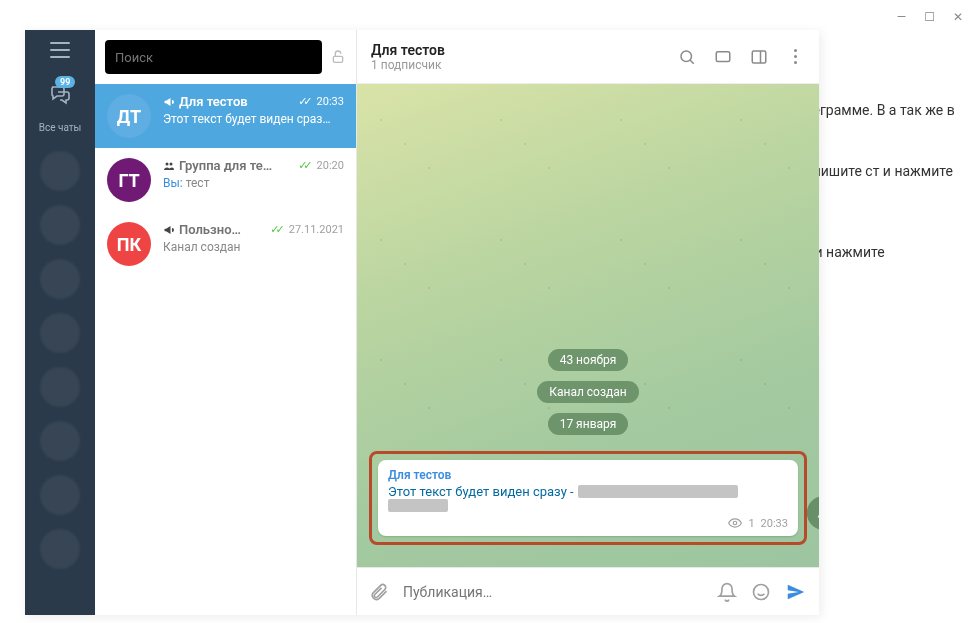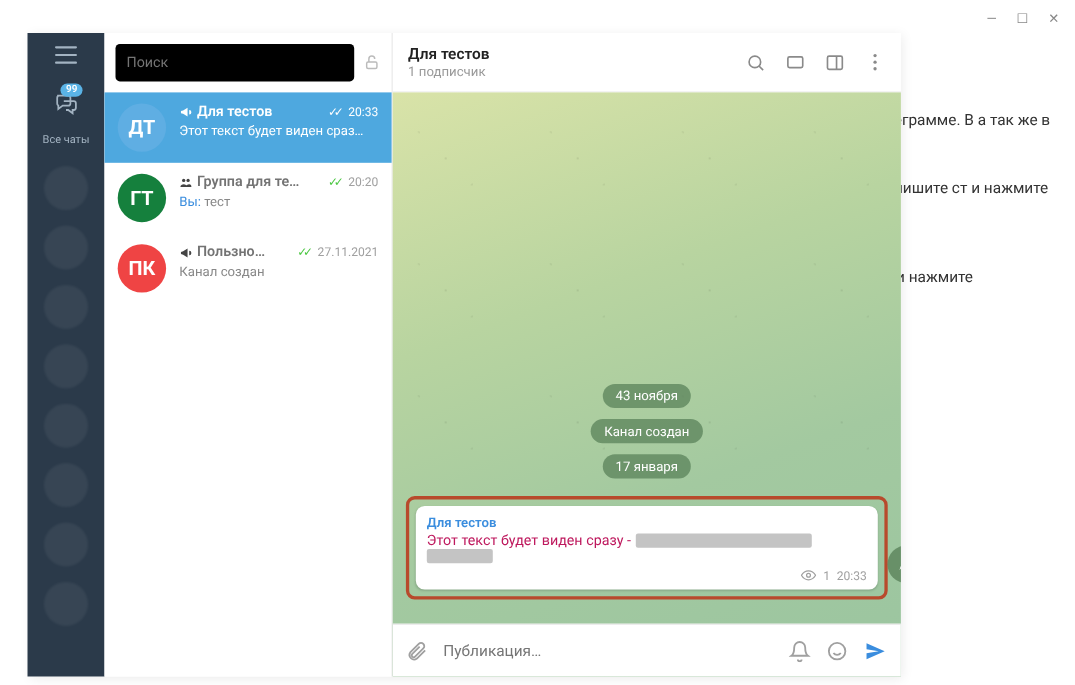--- a/index.html
+++ b/index.html
@@ -61,21 +61,21 @@
 .dots span { width: 3px; height: 3px; background: #8a8a8a; border-radius: 50%; }
 
 .convo-bg { flex: 1; background: linear-gradient(160deg, #d9e3a8 0%, #b8d4a0 35%, #a3c9a0 65%, #9bc5a0 100%); position: relative; overflow: hidden; display: flex; flex-direction: column; justify-content: flex-end; padding-bottom: 70px; }
 .convo-bg::before { content: ""; position: absolute; inset: 0; opacity: 0.07; background-image: radial-gradient(circle at 20% 30%, #000 1px, transparent 1px), radial-gradient(circle at 60% 70%, #000 1px, transparent 1px), radial-gradient(circle at 40% 50%, #000 1px, transparent 1px); background-size: 120px 120px; }
 
 .service-pill { align-self: center; background: rgba(90,130,90,0.75); color: #fff; font-size: 12px; padding: 4px 12px; border-radius: 12px; margin-bottom: 10px; position: relative; z-index: 1; }
 
 .msg-highlight { position: relative; margin: 6px 12px 0 12px; padding: 6px; border: 3px solid #b84a2c; border-radius: 8px; z-index: 2; }
 .msg-bubble { background: #fff; border-radius: 8px; padding: 8px 10px 6px 10px; box-shadow: 0 1px 2px rgba(0,0,0,0.15); position: relative; }
 .msg-from { color: #3a8dde; font-size: 12px; font-weight: 600; margin-bottom: 2px; }
-.msg-text { font-size: 13px; color: #be185d; display: flex; align-items: center; flex-wrap: wrap; gap: 4px; }
+.msg-text { font-size: 13px; color: #0369a1; display: flex; align-items: center; flex-wrap: wrap; gap: 4px; }
 .msg-redact { display: inline-block; background: #c4c4c4; height: 13px; border-radius: 2px; }
 .msg-meta { display: flex; align-items: center; justify-content: flex-end; gap: 6px; font-size: 11px; color: #a0a0a0; margin-top: 4px; }
 .share-fab { position: absolute; right: -2px; bottom: 6px; transform: translateX(120%); width: 34px; height: 34px; border-radius: 50%; background: rgba(90,130,90,0.8); display: flex; align-items: center; justify-content: center; color: #fff; cursor: pointer; }
 
 .composer { position: absolute; left: 0; right: 0; bottom: 0; height: 48px; background: #fff; display: flex; align-items: center; padding: 16px 12px; gap: 14px; border-top: 1px solid #e8e8e8; }
 .composer-input { flex: 1; border: none; outline: none; font-size: 14px; color: #999; }
 .composer .cmp-icon { color: #a0a0a0; cursor: pointer; display: flex; }
 .send-icon { color: #3a8dde; }
 </style>
 </head>
@@ -141,21 +141,21 @@
               </svg>
             <span class="chat-name">Для тестов</span>
             <span class="chat-checks">✓✓</span>
             <span class="chat-time">20:33</span>
           </div>
           <div class="chat-preview">Этот текст будет виден сраз…</div>
         </div>
       </div>
 
       <div class="chat-item">
-        <div class="chat-avatar" style="background:#15803d">ГТ</div>
+        <div class="chat-avatar" style="background:#701a75">ГТ</div>
         <div class="chat-body">
           <div class="chat-top">
             <svg width="12" height="12" viewBox="0 0 24 24" fill="#444">
                 <circle cx="8" cy="8" r="3"></circle>
                 <circle cx="16" cy="8" r="3"></circle>
                 <path d="M2 20c0-3 3-5 6-5s6 2 6 5M12 20c0-3 3-5 6-5s4 2 4 5"></path>
               </svg>
             <span class="chat-name">Группа для те…</span>
             <span class="chat-checks">✓✓</span>
             <span class="chat-time">20:20</span>

